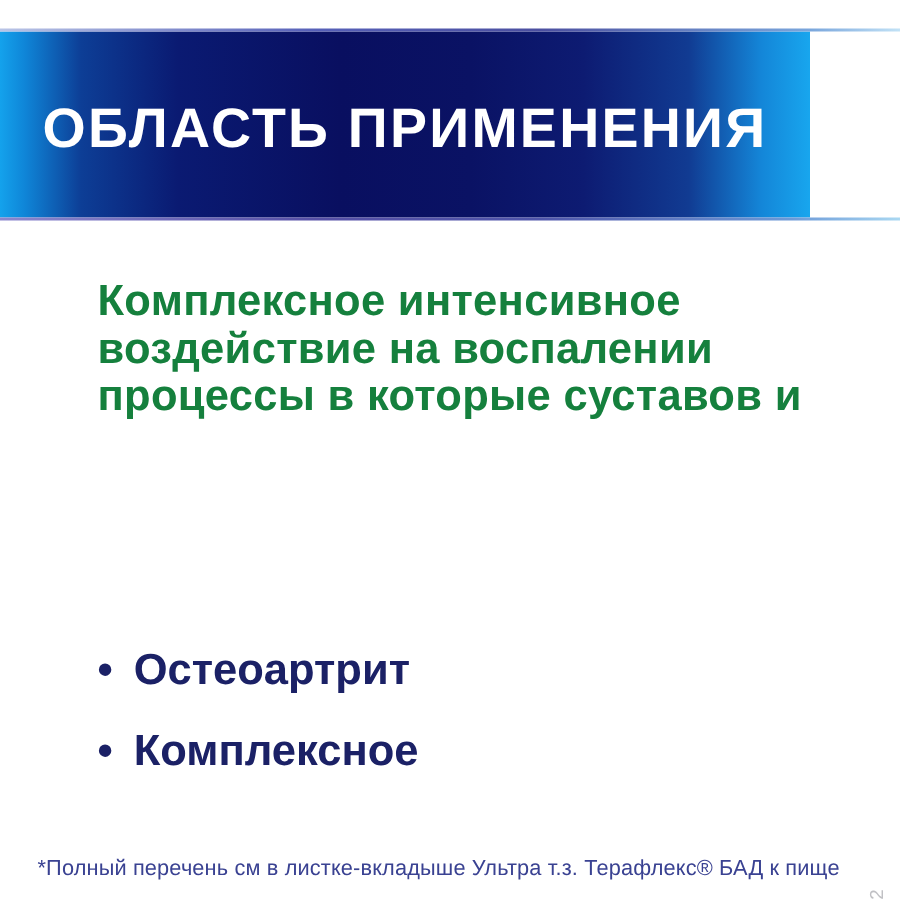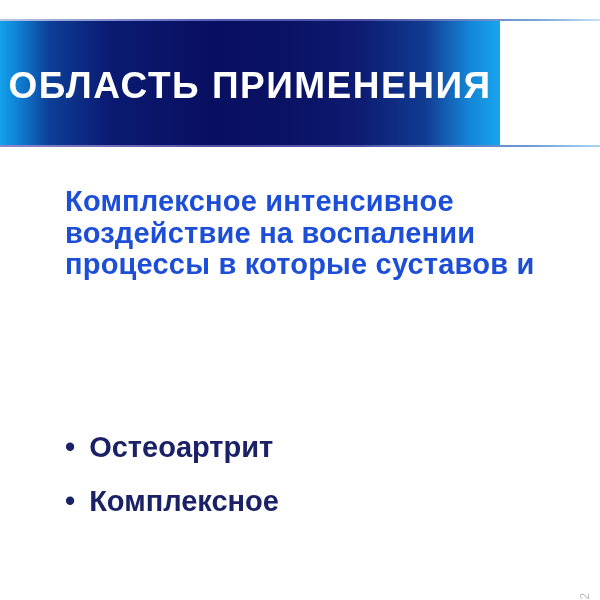--- a/index.html
+++ b/index.html
@@ -14,21 +14,21 @@
     height: 600px;
     background: #ffffff;
     border-radius: 14px;
     overflow: hidden;
   }
   
   .header-band {
     position: absolute;
     left: 0;
     top: 21px;
-    width: 500px;
+    width: 540px;
     height: 124px;
     background: linear-gradient(90deg,
       #14a2ec 0%,
       #0f86d8 3%,
       #0d3e96 10%,
       #0a1a72 22%,
       #090f60 42%,
       #0a1264 58%,
       #0d1b72 72%,
       #113b92 85%,
@@ -59,21 +59,21 @@
     letter-spacing: 1.5px;
     white-space: nowrap;
     padding-top: 6px;
   }
   
   .description {
     position: absolute;
     left: 65px;
     top: 186px;
     width: 500px;
-    color: #1d4ed8;
+    color: #15803d;
     font-size: 29px;
     font-weight: bold;
     line-height: 31.6px;
     letter-spacing: 0.2px;
   }
   .description .line {
     white-space: nowrap;
   }
   .indications {
     position: absolute;
@@ -141,16 +141,17 @@
     <li class="item">
       <span class="dot">•</span>
       <span>Остеоартрит</span>
     </li>
     <li class="item">
       <span class="dot">•</span>
       <span>Комплексное</span>
     </li>
   </ul>
 
+  <div class="footnote">*Полный перечень см в листке-вкладыше Ультра т.з. Терафлекс® БАД к пище</div>
 
   <div class="reg-code">CH-20240313-112</div>
 
 </div>
 
 </body></html>

